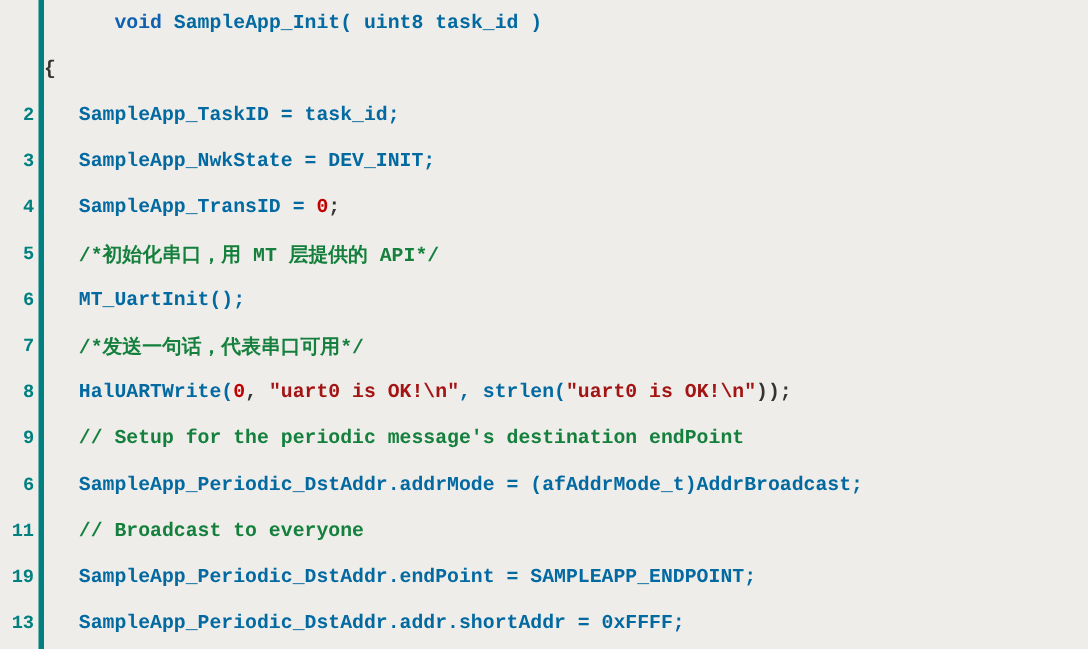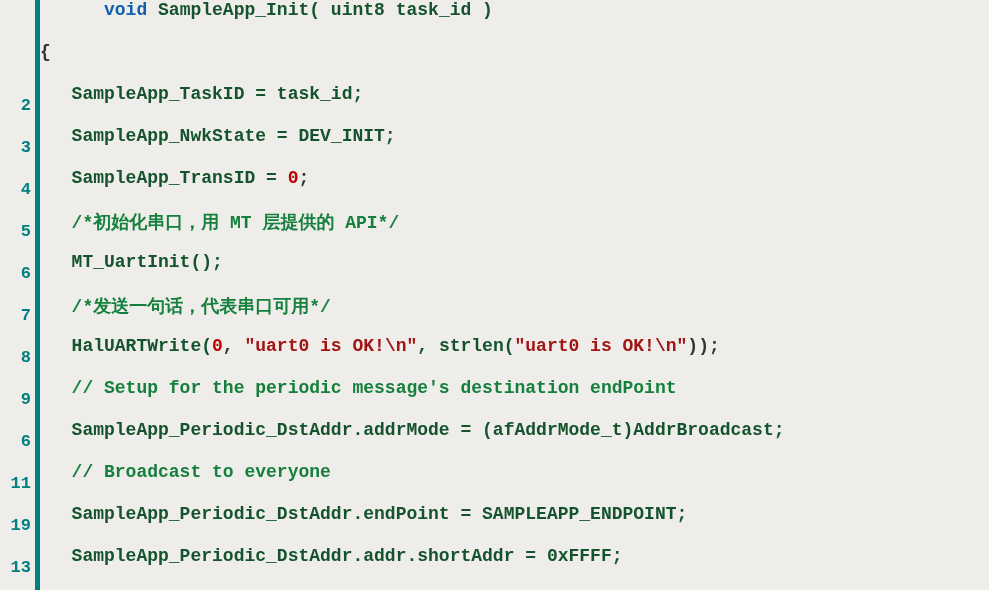--- a/index.html
+++ b/index.html
@@ -49,35 +49,36 @@
     
     .code-area {
       flex: 1;
       background: #eeede9;
       padding-left: 0;
     }
     
     .code-line {
       height: 42px;
       display: flex;
+      align-items: center;
       white-space: pre;
       padding-left: 10px;
       font-weight: bold;
     }
     
     .code-line.first-block {
       height: 42px;
     }
     
     .keyword {
       color: #1060b0;
     }
     
     .identifier {
-      color: #14532d;
+      color: #0369a1;
     }
     
     .number {
       color: #c00000;
     }
     
     .comment {
       color: #15803d;
     }
     

